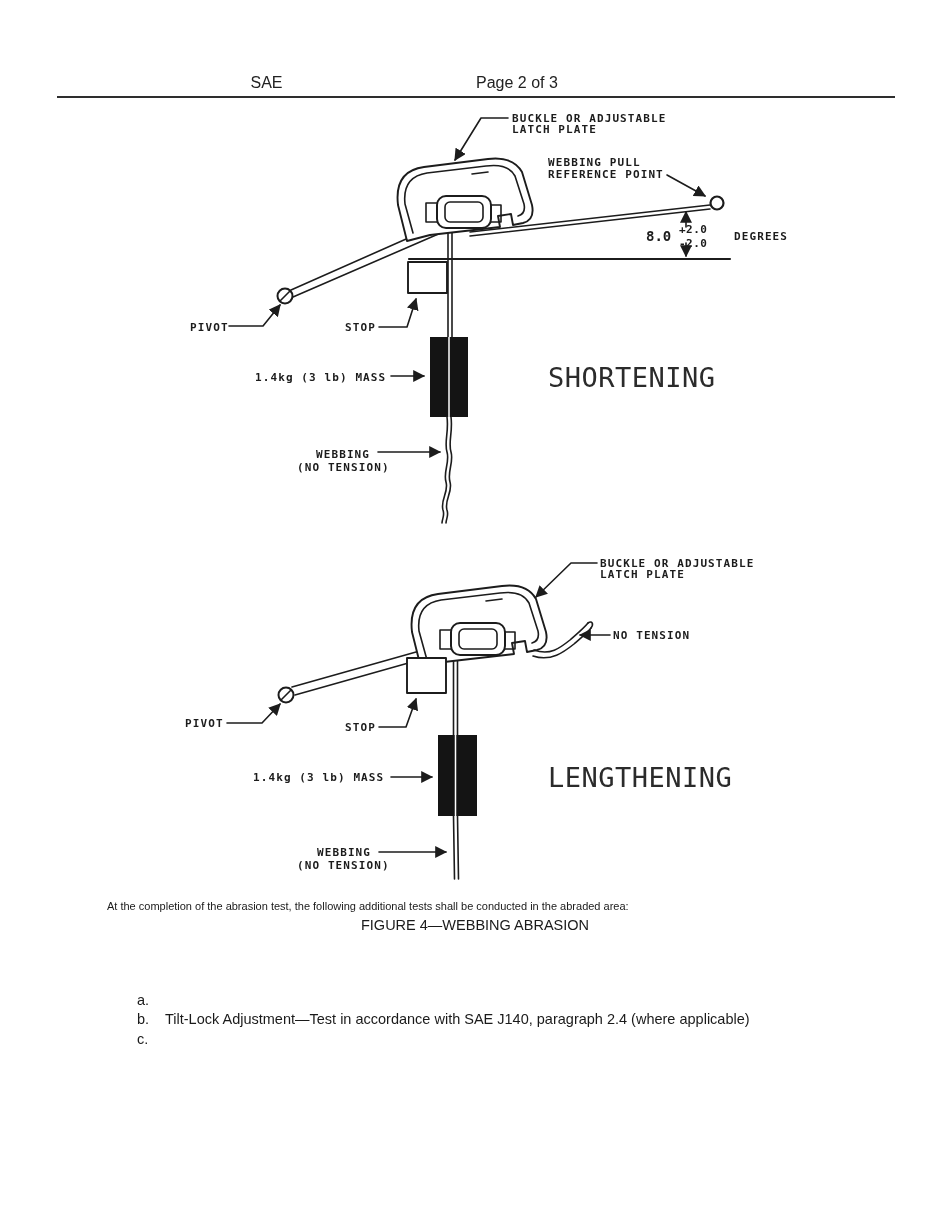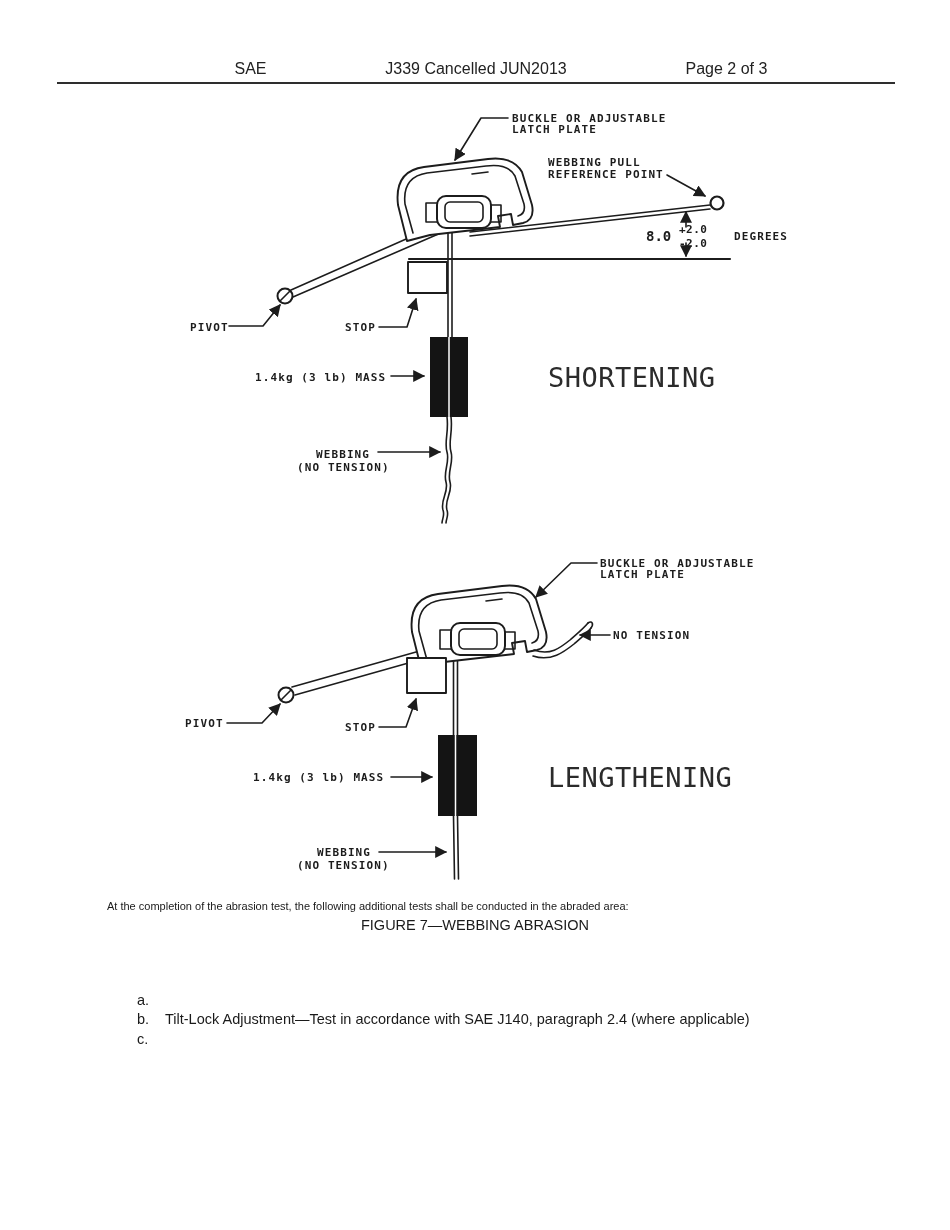--- a/index.html
+++ b/index.html
@@ -6,21 +6,21 @@
   .page {
     position:relative; width:950px; height:1230px; background:#ffffff;
     font-family:"Liberation Sans", sans-serif; color:#1a1a1a; overflow:hidden;
   }
   .hdr {
     position:absolute; left:57px; top:60px; width:838px;
     display:flex; align-items:baseline;
     border-bottom:2px solid #2e2e2e; padding-bottom:4px;
     font-size:16px; color:#222;
   }
-  .hdr .h-left  { flex:1; text-align:right; }
+  .hdr .h-left  { flex:1; text-align:center;margin-top:14px; }
   .hdr .h-mid   { flex:2; text-align:center; }
   .hdr .h-right { flex:1; text-align:left; }
 
   svg.diag { position:absolute; left:0; }
   #svg-short { top:95px;  width:950px; height:452px; }
   #svg-long  { top:548px; width:950px; height:345px; }
 
   .ln  { stroke:#1c1c1c; stroke-width:1.6; fill:none; stroke-linecap:round; stroke-linejoin:round; }
   .ln2 { stroke-width:2.1; }
   .fw  { fill:#ffffff; }
@@ -43,21 +43,20 @@
   .tlist .row { display:flex; line-height:19.3px; }
   .tlist .mk  { width:28px; }
 </style>
 </head>
 <body>
 
 <div class="page">
 
   <div class="hdr">
     <span class="h-left">SAE</span>
-    <span class="h-mid">J339 Cancelled JUN2013</span>
     <span class="h-right">Page 2 of 3</span>
   </div>
 
   <svg id="svg-short" class="diag" viewBox="0 95 950 452">
     <defs>
       <marker id="arr1" viewBox="0 0 10 10" refX="9" refY="5" markerWidth="7.5" markerHeight="7.5" orient="auto-start-reverse">
         <path d="M0,0 L10,5 L0,10 z" fill="#1c1c1c"></path>
       </marker>
     </defs>
 
@@ -203,21 +202,21 @@
     <text class="lbl" x="600" y="578">LATCH PLATE</text>
     <text class="lbl" x="613" y="639">NO TENSION</text>
     <text class="lbl" x="185" y="727">PIVOT</text>
     <text class="lbl" x="345" y="731">STOP</text>
     <text class="lbl" x="253" y="781">1.4kg (3 lb) MASS</text>
     <text class="lbl" x="317" y="856">WEBBING</text>
     <text class="lbl" x="297" y="869">(NO TENSION)</text>
     <text class="big" x="548" y="787">LENGTHENING</text>
   </svg>
 
-  <div class="caption">FIGURE 7—WEBBING ABRASION</div>
+  <div class="caption">FIGURE 4—WEBBING ABRASION</div>
 
   <div class="intro">At the completion of the abrasion test, the following additional tests shall be conducted in the abraded area:</div>
 
   <div class="tlist">
     <div class="row">
       <span class="mk">a.</span>
     </div>
     <div class="row">
       <span class="mk">b.</span>
       <span>Tilt-Lock Adjustment—Test in accordance with SAE J140, paragraph 2.4 (where applicable)</span>

